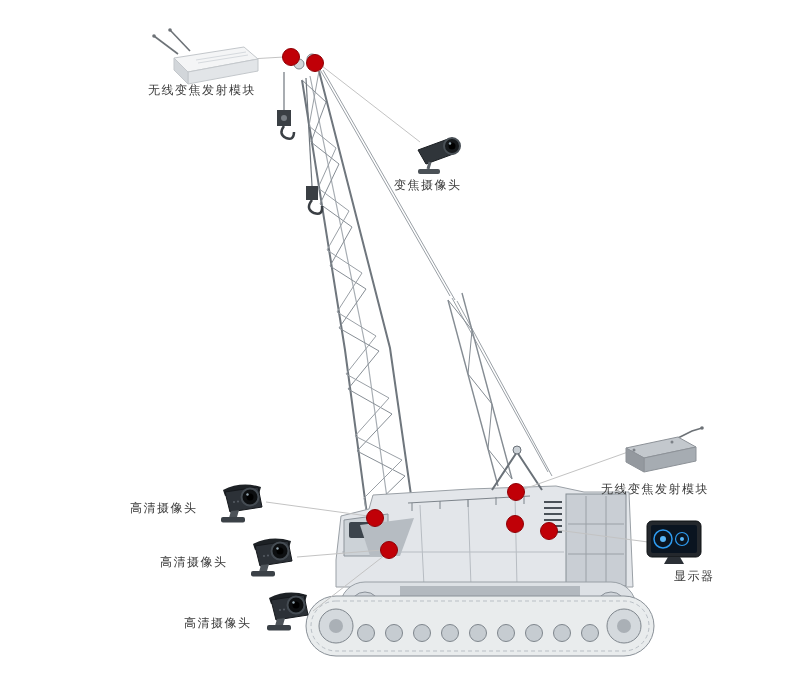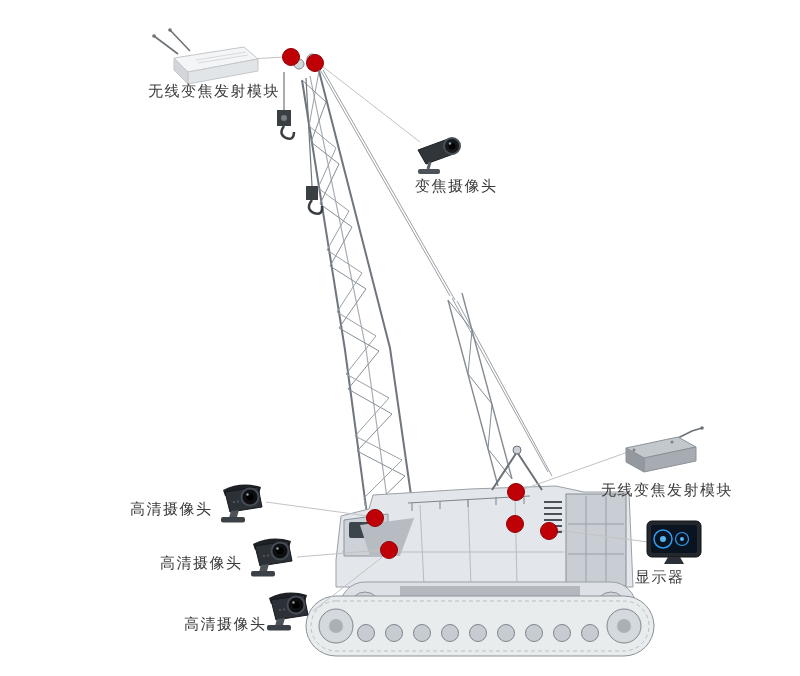--- a/index.html
+++ b/index.html
@@ -3,21 +3,21 @@
 <meta charset="utf-8">
 <style>
   html,body{margin:0;padding:0;background:#ffffff;}
   .canvas{
     position:relative;width:800px;height:676px;background:#ffffff;
     font-family:"DejaVu Sans",sans-serif;overflow:hidden;
   }
   .scene{position:absolute;left:0;top:0;}
   .device{position:absolute;}
   .label{
-    position:absolute;font-size:15px;color:#3b3b3b;letter-spacing:1.5px;
+    position:absolute;font-size:12px;color:#3b3b3b;letter-spacing:1.5px;
     white-space:nowrap;line-height:1;
   }
   svg{display:block;}
 </style>
 </head>
 <body>
 
 <div class="canvas">
 
   <svg width="0" height="0" style="position:absolute">
@@ -201,20 +201,20 @@
         <use href="#hdcam"></use>
       </svg>
   </div>
   <div class="device" style="left:264px;top:586px">
     <svg width="46" height="46">
         <use href="#hdcam"></use>
       </svg>
   </div>
 
   <div class="label" style="left:148px;top:84px">无线变焦发射模块</div>
-  <div class="label" style="left:415px;top:179px">变焦摄像头</div>
+  <div class="label" style="left:394px;top:179px">变焦摄像头</div>
   <div class="label" style="left:601px;top:483px">无线变焦发射模块</div>
-  <div class="label" style="left:635px;top:570px">显示器</div>
+  <div class="label" style="left:674px;top:570px">显示器</div>
   <div class="label" style="left:130px;top:502px">高清摄像头</div>
   <div class="label" style="left:160px;top:556px">高清摄像头</div>
   <div class="label" style="left:184px;top:617px">高清摄像头</div>
 
 </div>
 
 </body></html>

